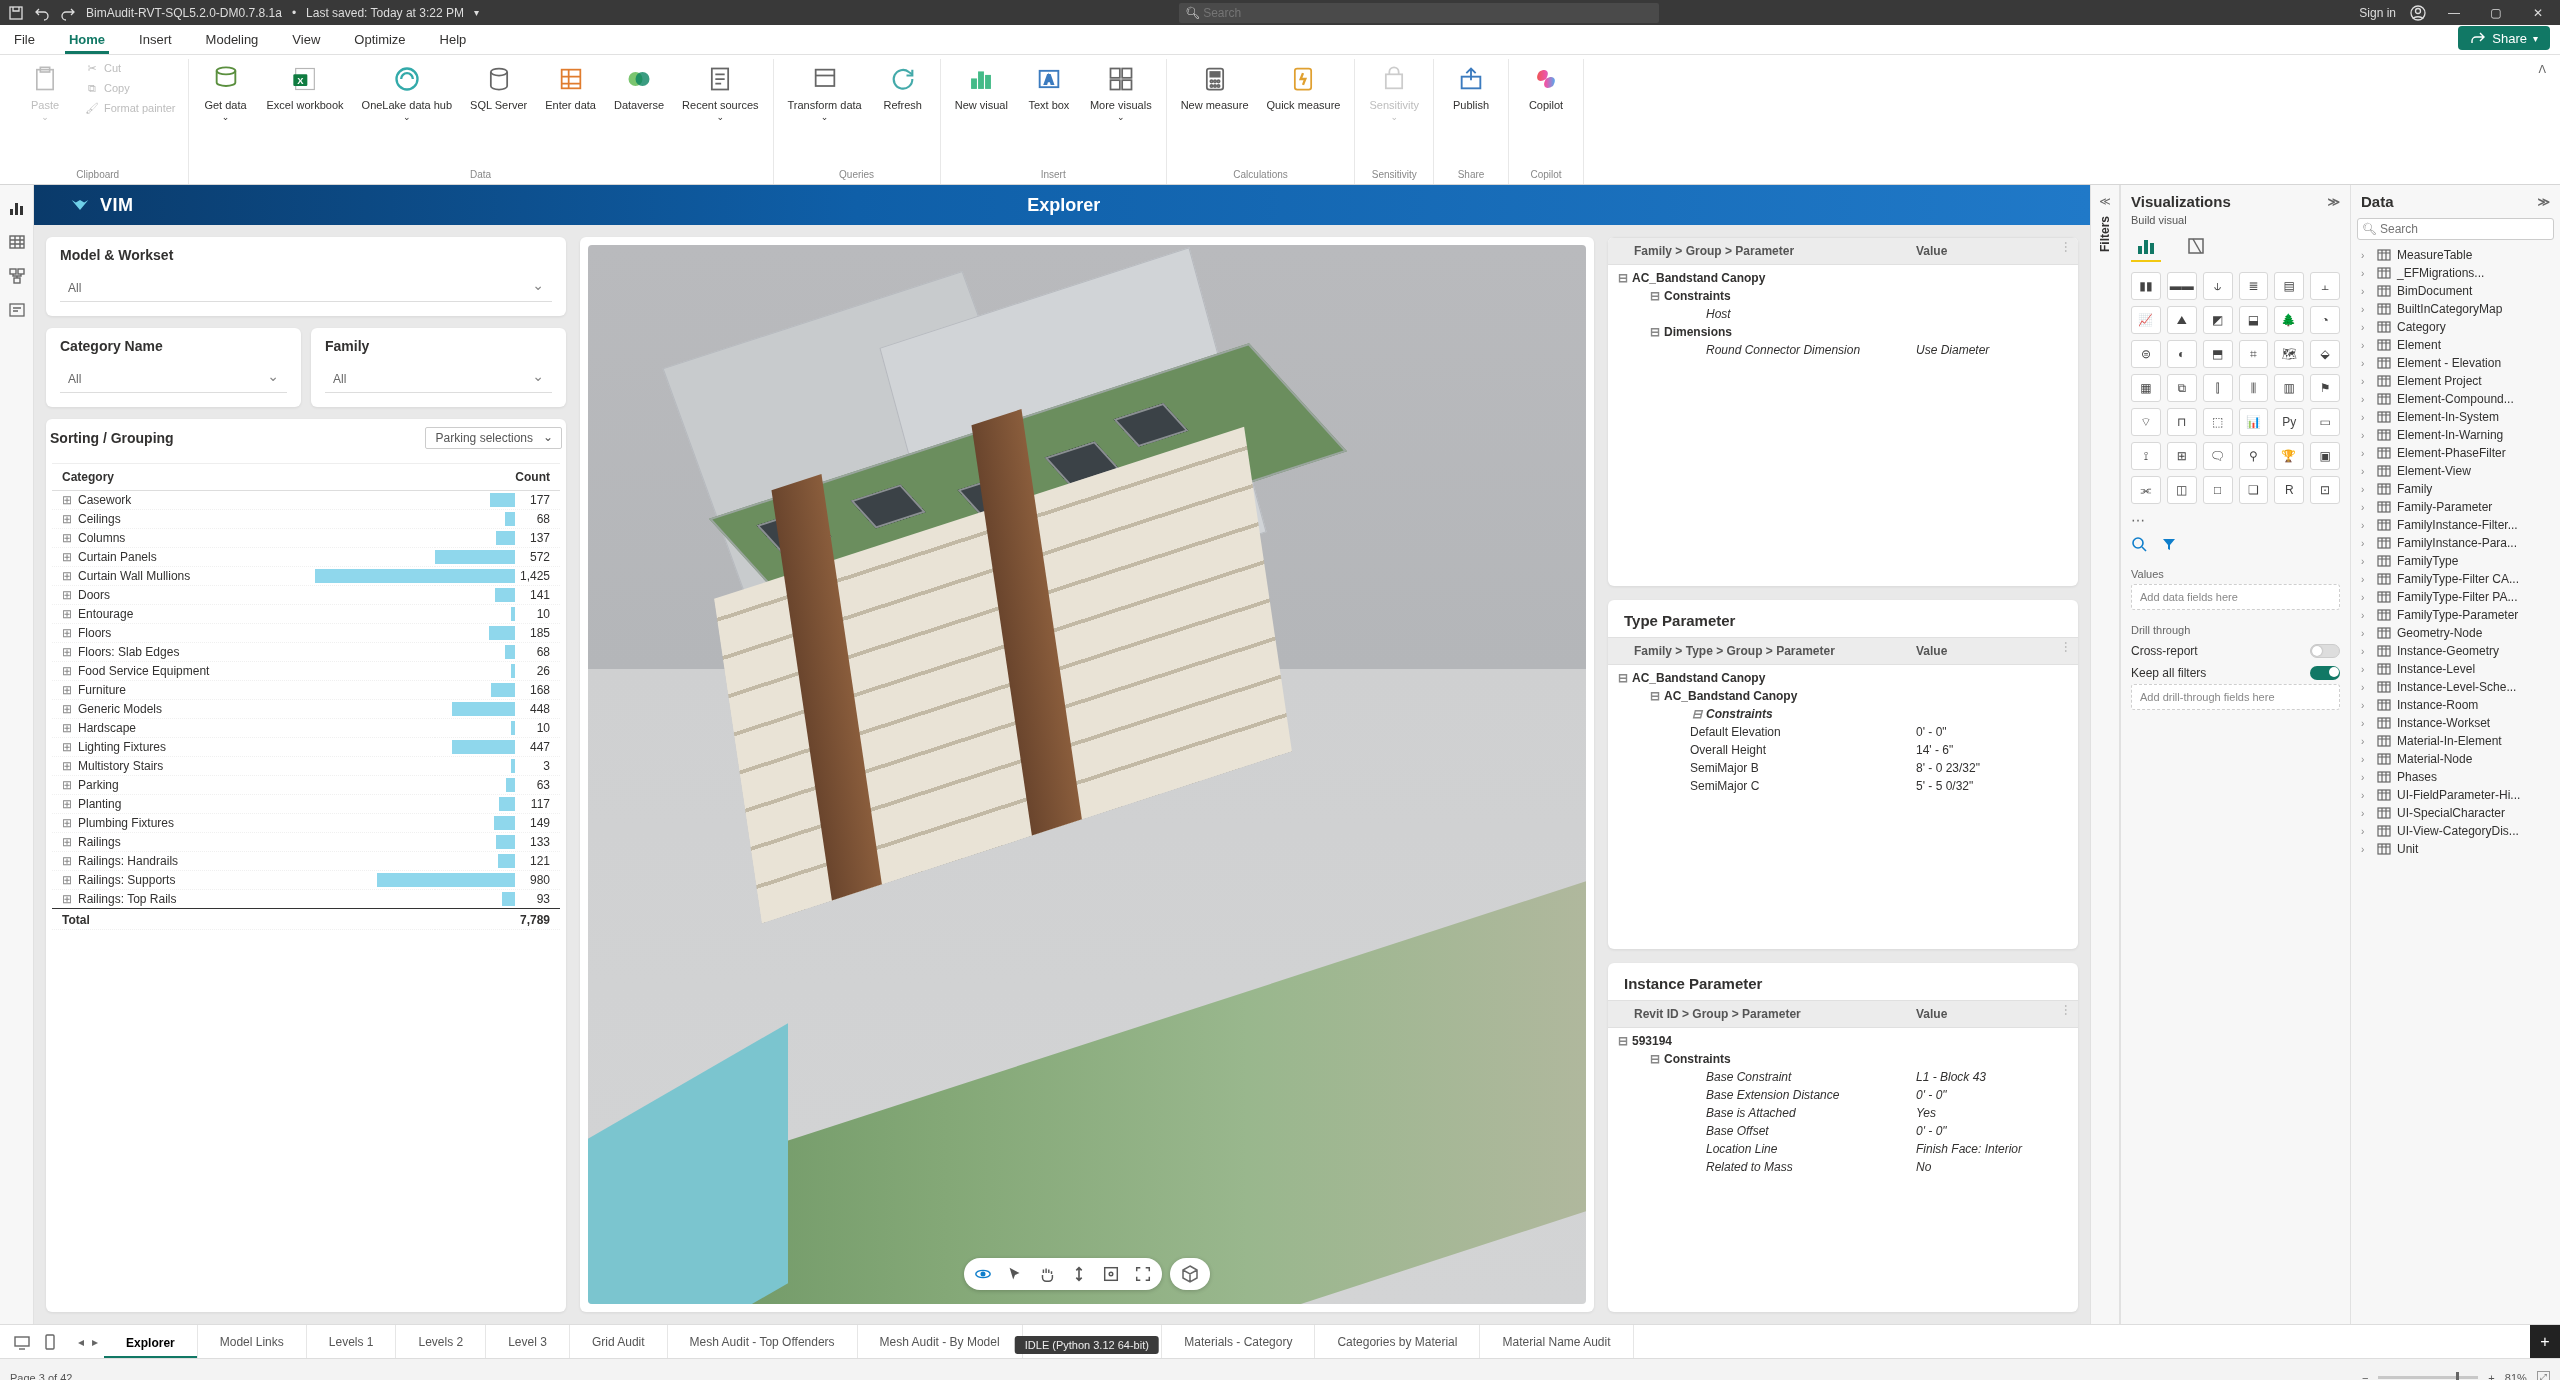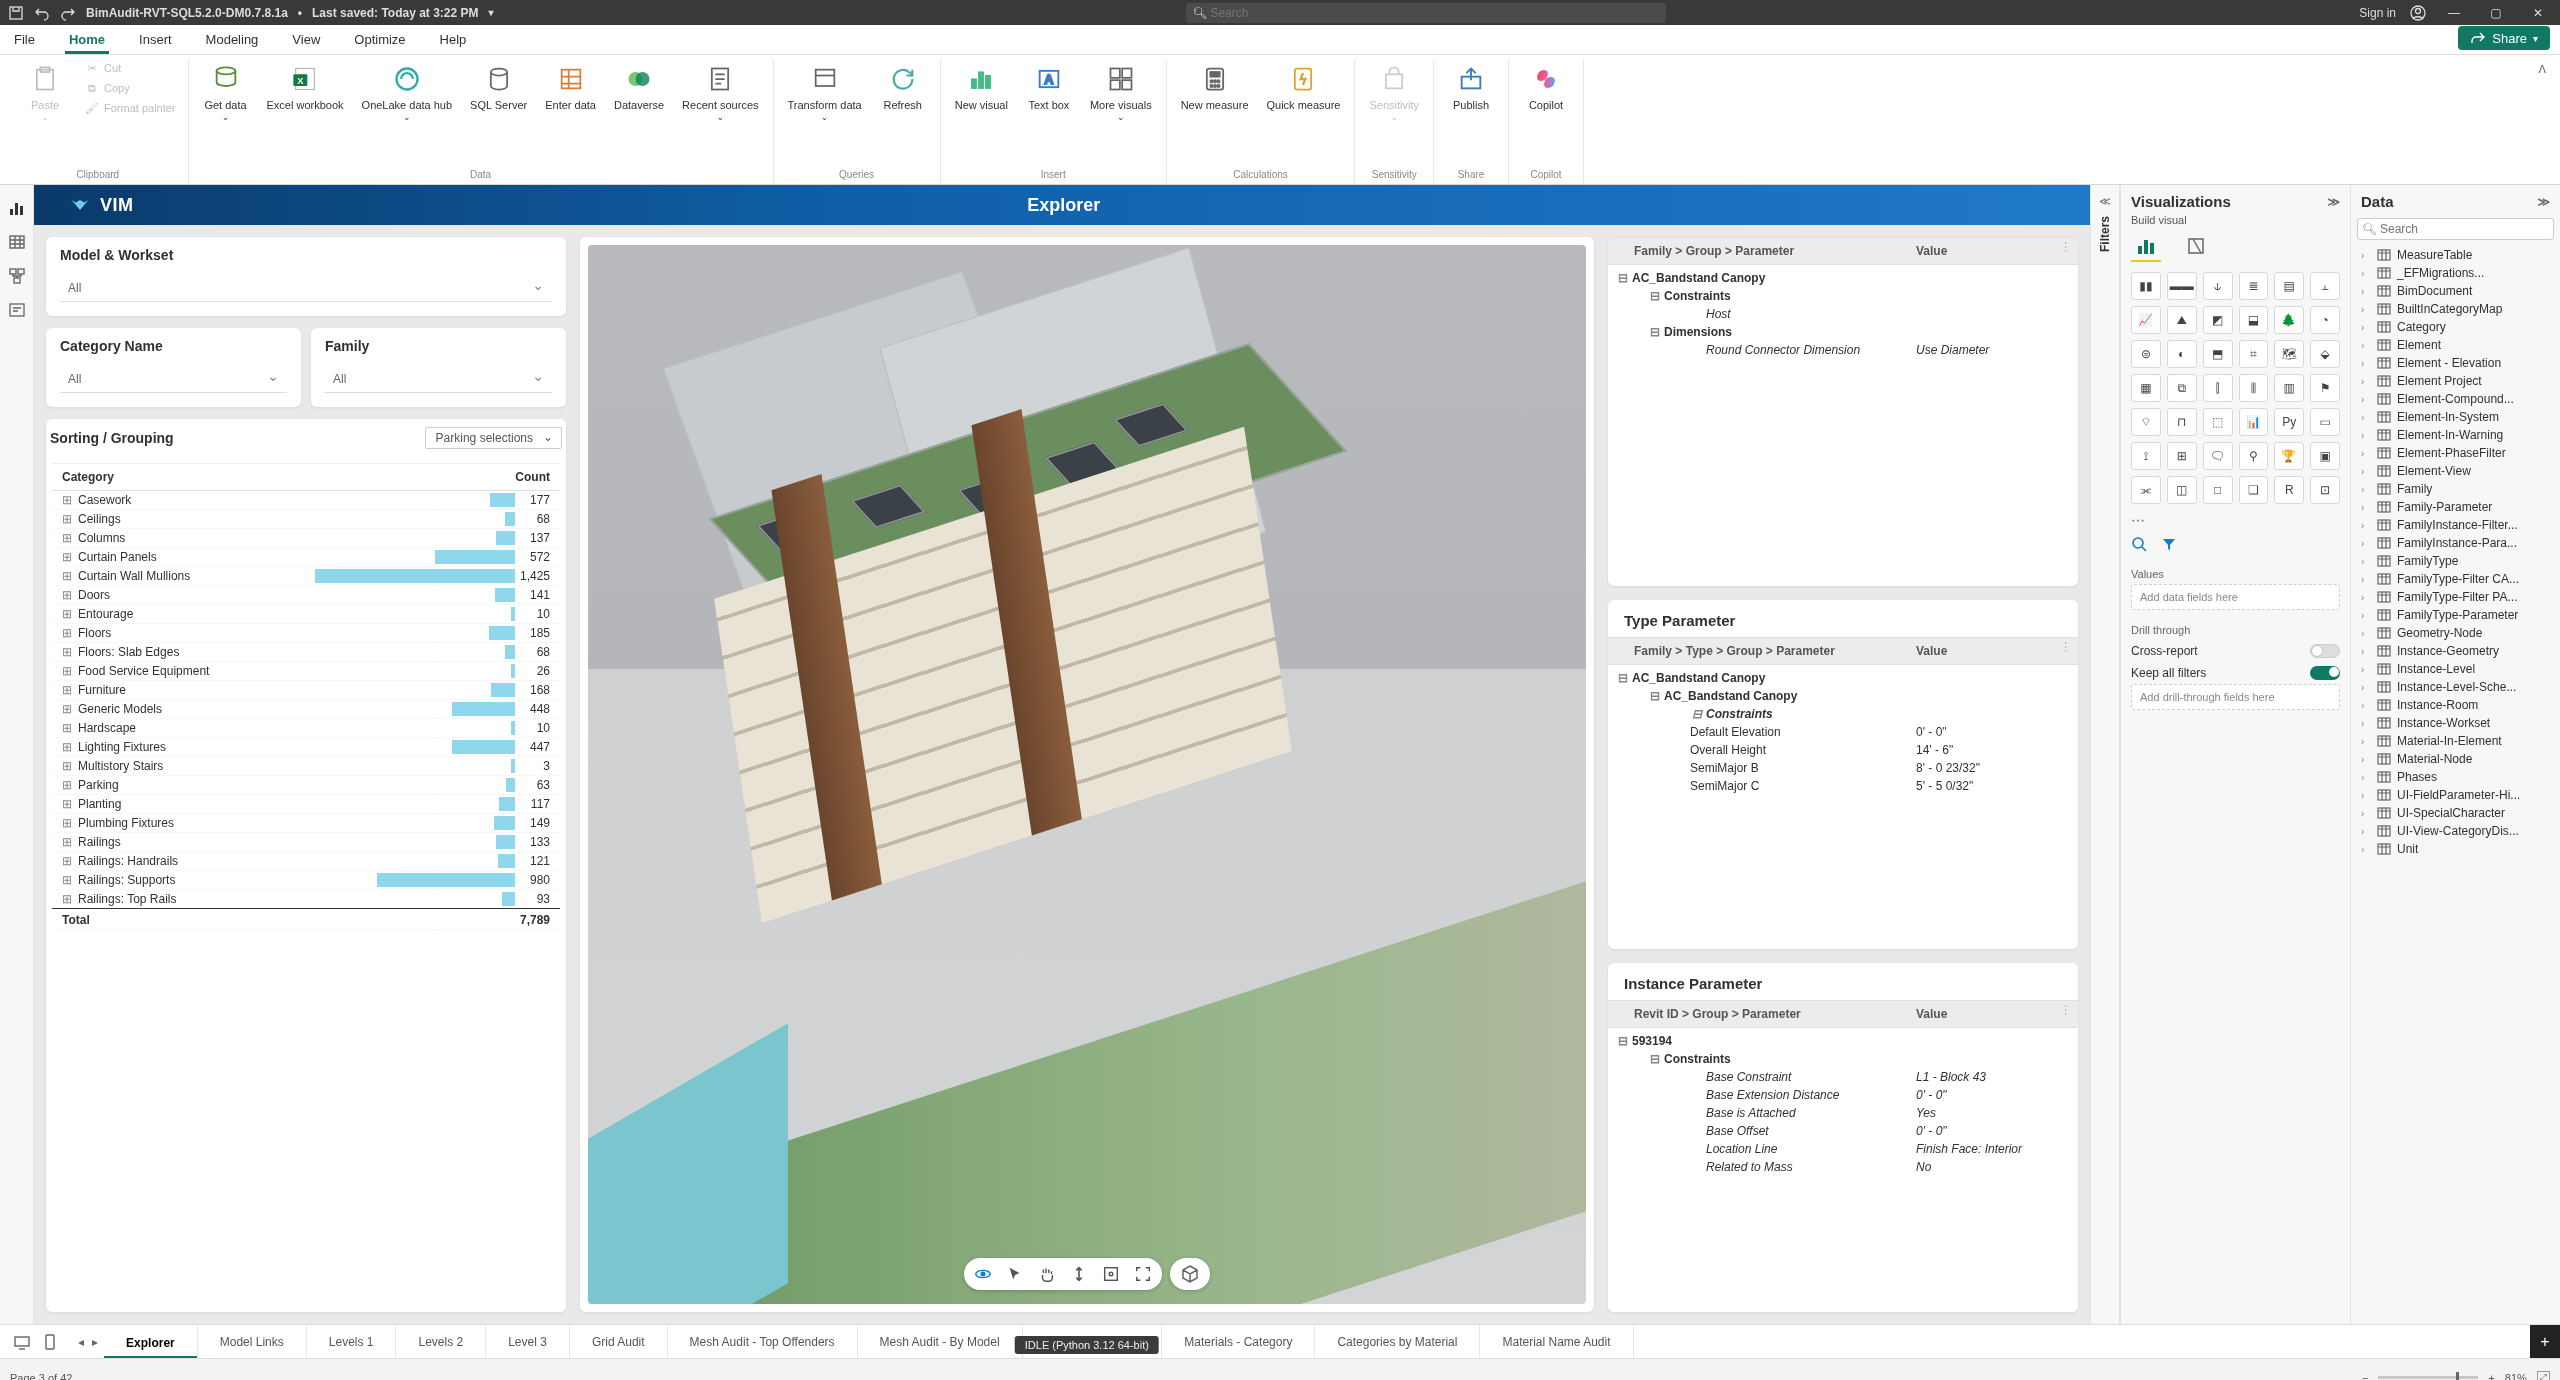--- a/index.html
+++ b/index.html
@@ -1,20 +1,20 @@
 <!DOCTYPE html>
 <html><head>
 <meta charset="utf-8">
 <style>
 * { box-sizing: border-box; margin: 0; padding: 0; font-family: "Segoe UI", Arial, sans-serif; }
 body { width: 2560px; height: 1380px; background: #f3f3f3; overflow: hidden; font-size: 12px; color: #323130; transform-origin: top left; }
 
 
 .titlebar { background: #393939; color: #ddd; height: 25px; display: flex; align-items: center; padding: 0 8px; font-size: 12px; }
-.titlebar .tb-left { display: flex; align-items: center; gap: 10px; font-weight: bold; }
+.titlebar .tb-left { display: flex; align-items: center; gap: 10px; }
 .titlebar .tb-icon { width:16px; height:16px; display:inline-flex; align-items:center; justify-content:center; }
 .titlebar .search { flex:1; display:flex; justify-content:center; }
 .titlebar .search input { width: 480px; background:#4a4a4a; border:none; color:#ddd; padding:3px 24px; border-radius:2px; font-size:12px; }
 .titlebar .search-wrap { position:relative; }
 .titlebar .search-wrap .sicon { position:absolute; left:6px; top:3px; color:#ddd; }
 .titlebar .tb-right { display:flex; align-items:center; gap:14px; }
 .titlebar .win-btn { width:28px; text-align:center; }
 
 
 .menurow { background:#fff; height:30px; display:flex; align-items:flex-end; padding:0 10px; border-bottom:1px solid #e1e1e1; gap:26px; font-size:13px; }

